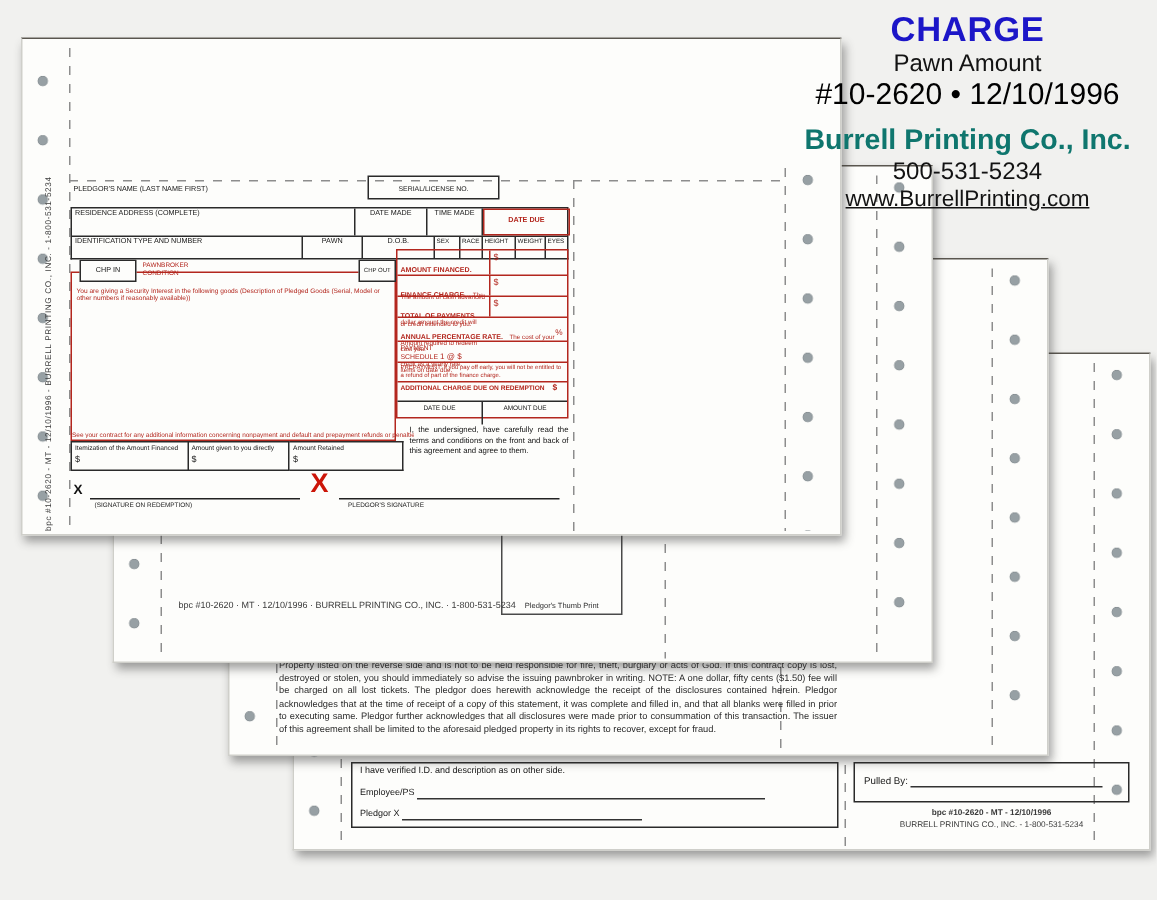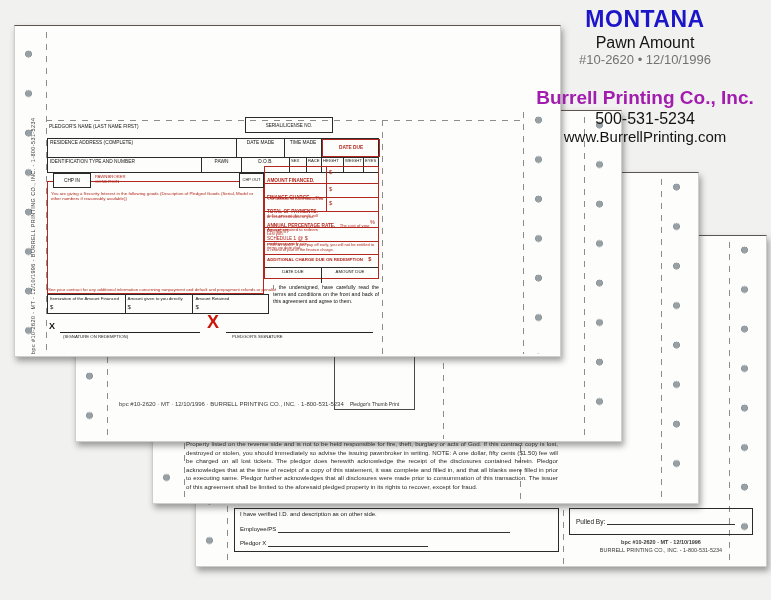--- a/index.html
+++ b/index.html
@@ -28,24 +28,24 @@
   .rval{width:52px;border-left:1px solid #b3271e;box-sizing:border-box;position:relative;}
   .dollar{position:absolute;left:2px;top:2px;font-size:6px;color:#b3271e;}
   .sigline{position:absolute;border-bottom:1px solid #222;height:1px;}
   .tiny{position:absolute;font-size:4.3px;color:#222;white-space:nowrap;}
   .ul{display:inline-block;border-bottom:1px solid #333;height:7px;vertical-align:bottom;}
 
   
   #hdr{position:absolute;left:520px;top:6px;width:250px;text-align:center;}
   #hdr .state{font-size:23px;font-weight:bold;color:#1c16c8;letter-spacing:.5px;}
   #hdr .prod{font-size:16px;color:#131313;margin-top:1px;}
-  #hdr .num{font-size:13px;color:#737373;}
-  #hdr .co{font-size:19px;font-weight:bold;color:#a21caf;margin-top:20px;}
+  #hdr .num{font-size:20px;color:#000000;}
+  #hdr .co{font-size:19px;font-weight:bold;color:#0f766e;margin-top:8px;}
   #hdr .ph{font-size:16px;color:#131313;margin-top:1px;}
-  #hdr .web{font-size:15px;color:#131313;}
+  #hdr .web{font-size:15px;color:#131313;text-decoration:underline;}
 
   .sidevert{position:absolute;writing-mode:vertical-rl;transform:rotate(180deg);font-size:5.5px;color:#3a3a3a;letter-spacing:.4px;white-space:nowrap;}
 </style>
 </head>
 <body>
 
 <div id="canvas">
 
   <div class="sheet" style="left:195px;top:235px;width:570px;height:330px;">
     <div class="holes" style="left:9px;top:22px;height:302px;"></div>
@@ -252,21 +252,21 @@
 
     <div style="position:absolute;left:34px;top:295px;font-size:9px;font-weight:bold;color:#111;">X</div>
     <div class="sigline" style="left:45px;top:305px;width:140px;"></div>
     <div class="tiny" style="left:48px;top:308px;">(SIGNATURE ON REDEMPTION)</div>
     <div style="position:absolute;left:192px;top:286px;font-size:18px;font-weight:bold;color:#cc1508;">X</div>
     <div class="sigline" style="left:211px;top:305px;width:147px;"></div>
     <div class="tiny" style="left:217px;top:308px;">PLEDGOR'S SIGNATURE</div>
   </div>
 
   <div id="hdr">
-    <div class="state">MONTANA</div>
+    <div class="state">CHARGE</div>
     <div class="prod">Pawn Amount</div>
     <div class="num">#10-2620 • 12/10/1996</div>
     <div class="co">Burrell Printing Co., Inc.</div>
     <div class="ph">500-531-5234</div>
     <div class="web">www.BurrellPrinting.com</div>
   </div>
 
 </div>
 
 </body></html>

